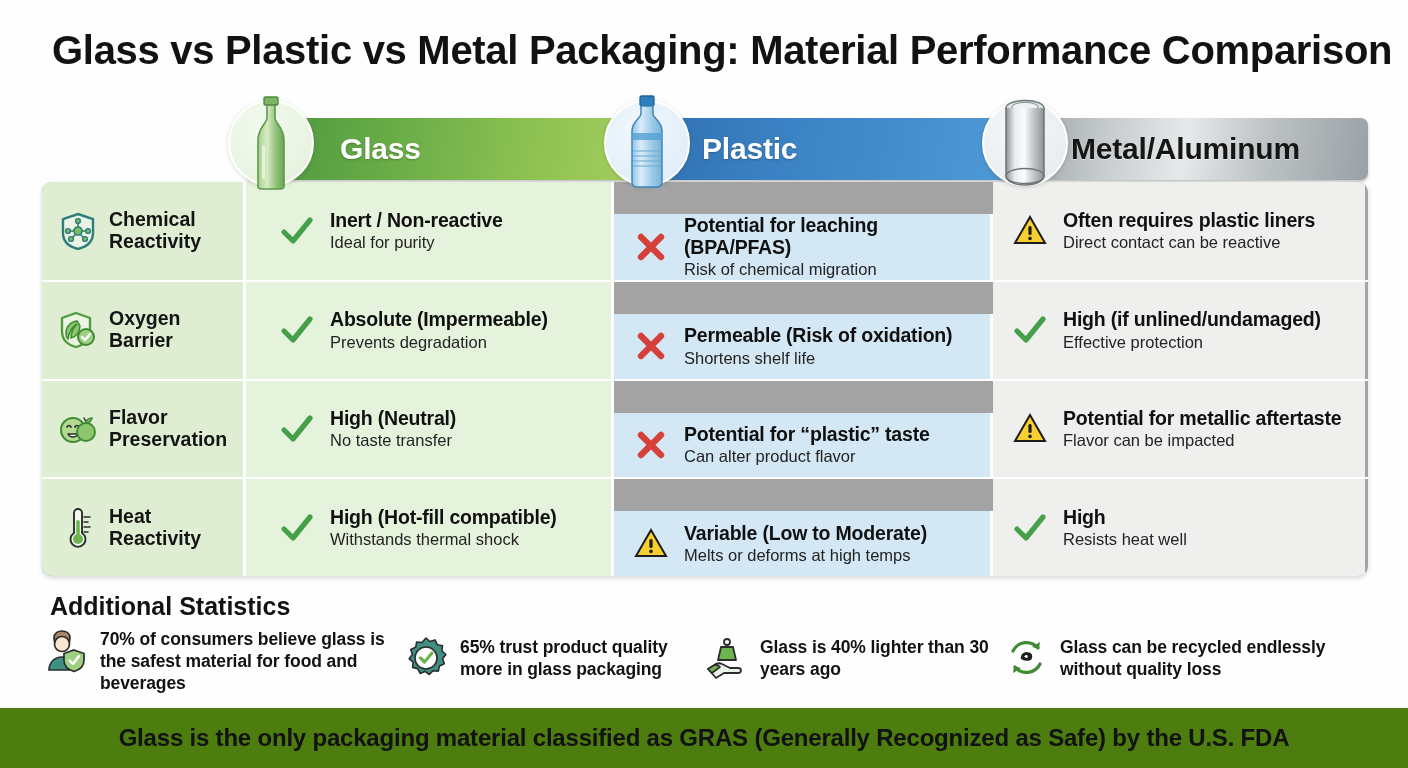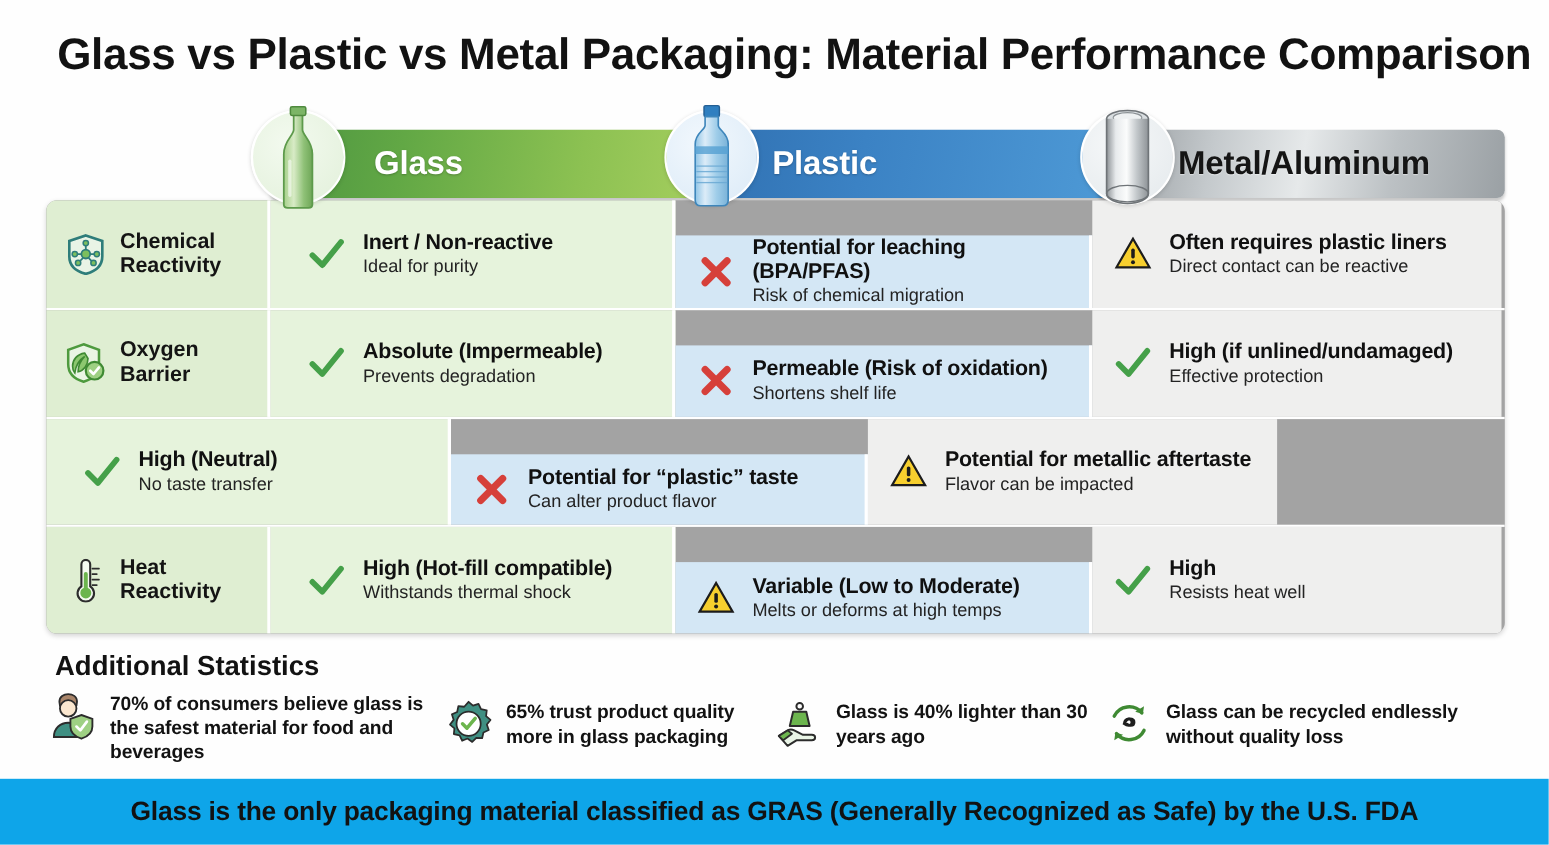--- a/index.html
+++ b/index.html
@@ -88,21 +88,21 @@
   .stat.s1 { width: 360px; }
   .stat.s2 { width: 300px; padding-top: 8px; }
   .stat.s3 { width: 300px; padding-top: 8px; }
   .stat.s4 { width: 360px; padding-top: 8px; }
   .staticon { width: 46px; height: 46px; flex: 0 0 46px; }
   .stattext { font-size: 17.5px; font-weight: 700; color: #121212; line-height: 1.26; letter-spacing: -0.1px; }
 
   
   .footer {
     position: absolute; left: 0; bottom: 0; width: 1408px; height: 60px;
-    background: #0ea5e9;
+    background: #4d7c0f;
     display: flex; align-items: center; justify-content: center;
   }
   .footer-text { font-size: 24px; font-weight: 700; color: #121212; letter-spacing: -0.2px; }
 </style>
 </head>
 <body>
 
 <div class="page">
 
   <div class="title">Glass vs Plastic vs Metal Packaging: Material Performance Comparison</div>
@@ -289,20 +289,35 @@
             </svg>
         </span>
         <span class="valwrap">
           <span class="valmain">High (if unlined/undamaged)</span>
           <span class="valsub">Effective protection</span>
         </span>
       </div>
     </div>
 
     <div class="trow">
+      <div class="cell c-label">
+        <span class="rowicon">
+          <svg width="40" height="38" viewBox="0 0 40 38">
+            <circle cx="15" cy="20" r="12" fill="#b2da92" stroke="#3f8a33" stroke-width="2"></circle>
+            <path d="M9 17c1-2 3-2 4 0M17 17c1-2 3-2 4 0" fill="none" stroke="#2c2c2c" stroke-width="1.7" stroke-linecap="round"></path>
+            <path d="M10 24c2 4 8 4 10 0z" fill="#ffffff" stroke="#2c2c2c" stroke-width="1.5" stroke-linejoin="round"></path>
+            <path d="M26 8l1.5 3 3-1-1 3 3 1.5-3 1" fill="none" stroke="#2c2c2c" stroke-width="1.4" stroke-linecap="round"></path>
+            <circle cx="28" cy="22" r="9" fill="#8cc76f" stroke="#3f8a33" stroke-width="1.9"></circle>
+            <path d="M28 13c0-3 3-5 6-5-1 3-3 5-6 5z" fill="#8cc76f" stroke="#3f8a33" stroke-width="1.5"></path>
+          </svg>
+        </span>
+        <span class="labeltext">
+          <span>Flavor</span><br><span>Preservation</span>
+        </span>
+      </div>
       <div class="cell c-glass">
         <span class="statusicon">
           <svg width="34" height="30" viewBox="0 0 34 30">
               <path d="M4 16 L13 25 L30 4" fill="none" stroke="#45a049" stroke-width="5.2" stroke-linecap="round" stroke-linejoin="round"></path>
             </svg>
         </span>
         <span class="valwrap">
           <span class="valmain">High (Neutral)</span>
           <span class="valsub">No taste transfer</span>
         </span>

